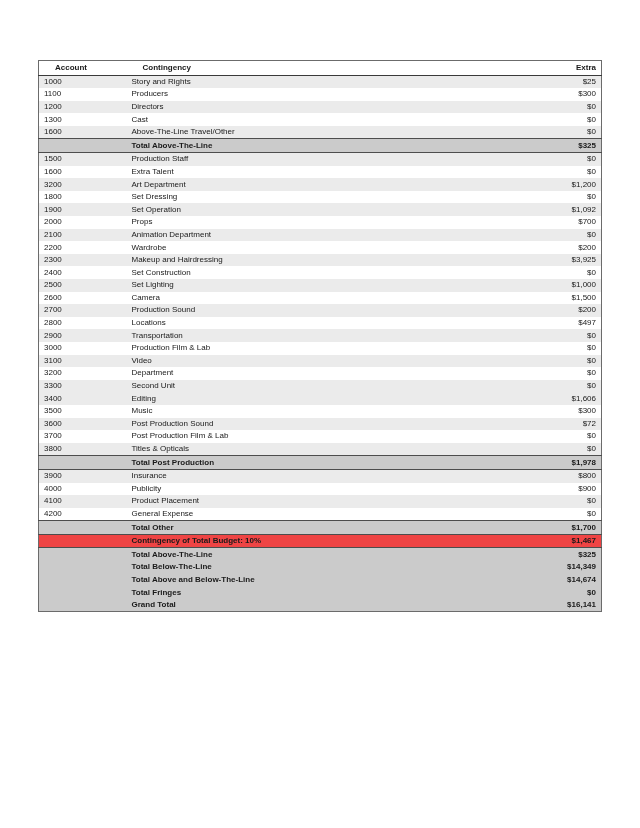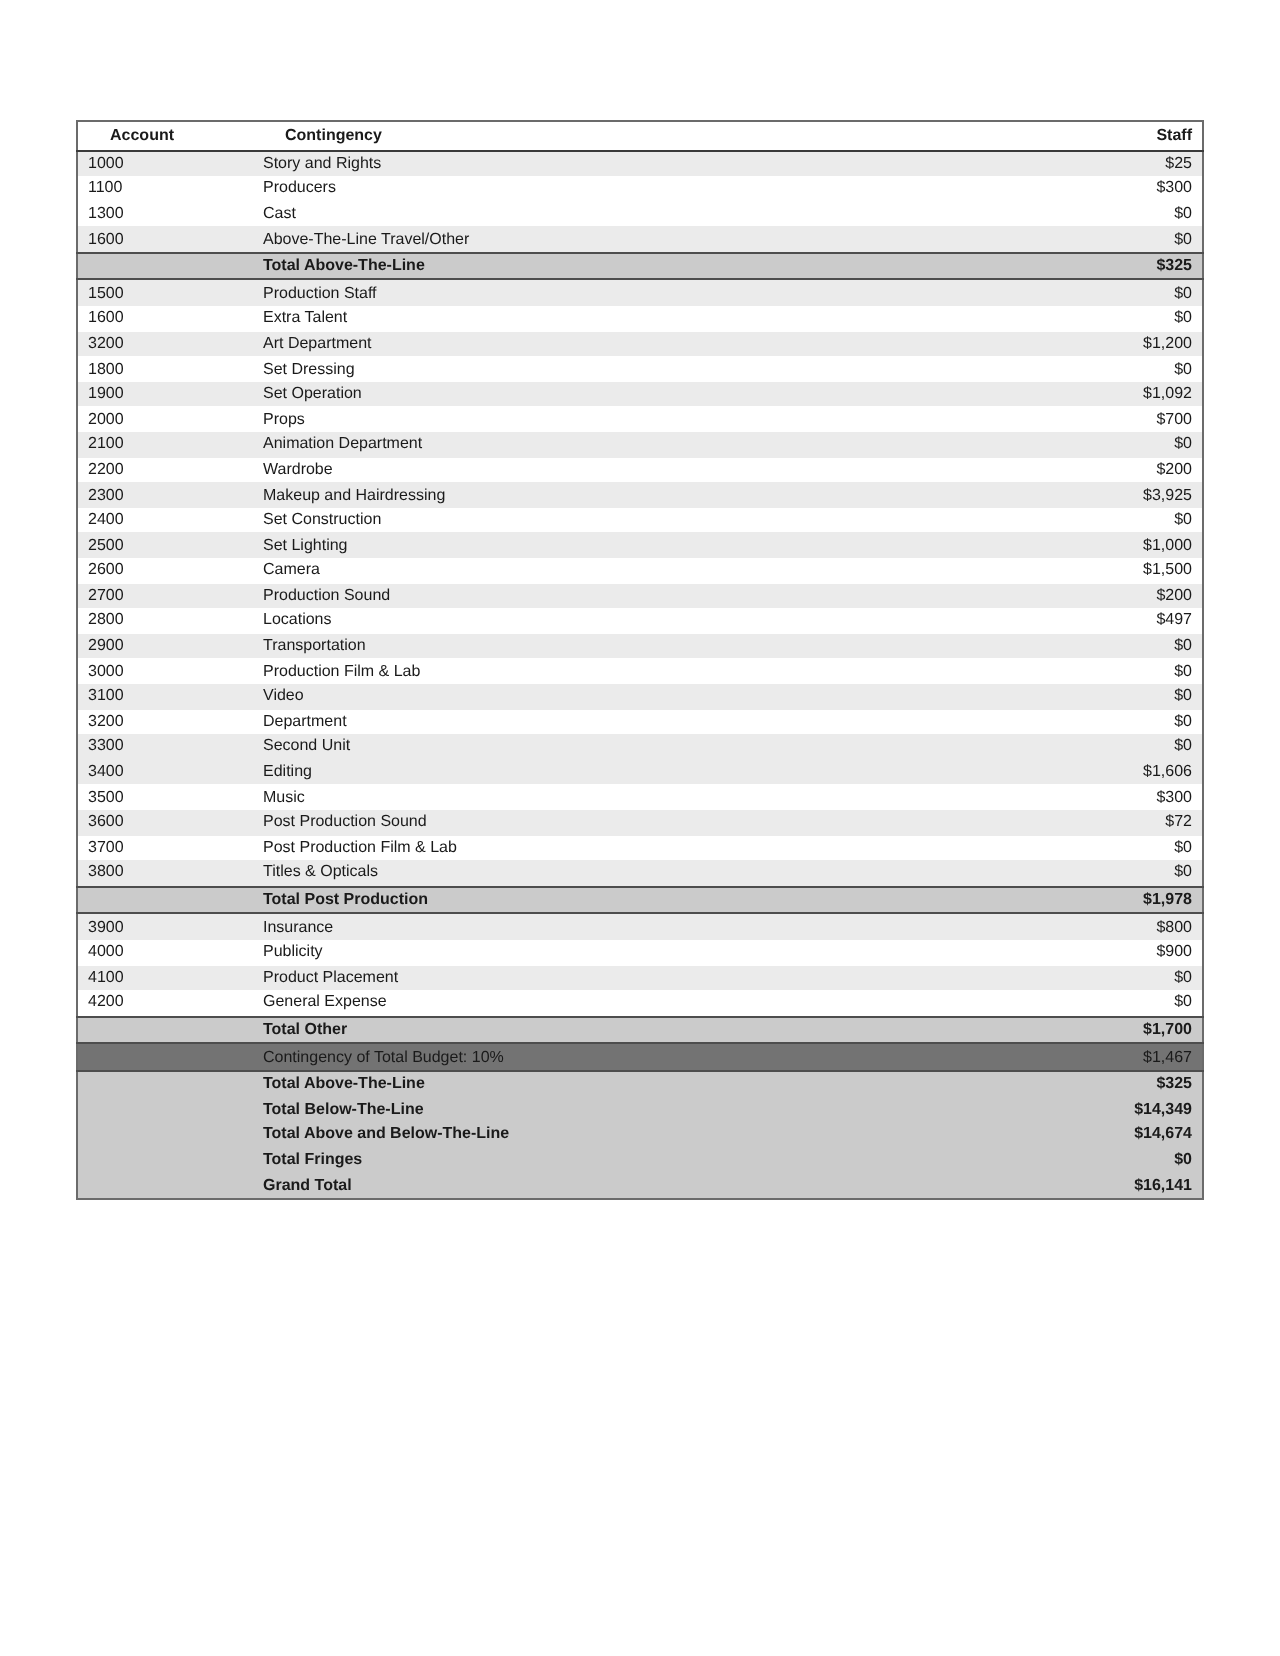--- a/index.html
+++ b/index.html
@@ -58,21 +58,21 @@
     text-align: right;
   }
   tr.data { background: #ffffff; }
   tr.data.shaded { background: #ebebeb; padding-left: 18px; }
   tr.total {
     background: #cbcbcb;
     font-weight: bold;
     border-top: 1px solid #4d4d4d;
     border-bottom: 1px solid #4d4d4d;
   }
-  tr.contingency { background: #737373; }
+  tr.contingency { background: #ef4444; font-weight: bold; }
   tr.summary {
     background: #cbcbcb;
     font-weight: bold;
   }
   tr.contingency + tr.summary {
     border-top: 1px solid #4d4d4d;
   }
 </style>
 </head>
 <body>
@@ -82,33 +82,38 @@
     <table class="budget">
       <colgroup>
         <col class="col-account">
         <col class="col-description">
         <col class="col-total">
       </colgroup>
       <thead>
         <tr>
           <th>Account</th>
           <th>Contingency</th>
-          <th class="num">Staff</th>
+          <th class="num">Extra</th>
         </tr>
       </thead>
       <tbody id="budget-body">
           <tr class="data shaded">
             <td>1000</td>
             <td>Story and Rights</td>
             <td class="num">$25</td>
           </tr>
           <tr class="data">
             <td>1100</td>
             <td>Producers</td>
             <td class="num">$300</td>
+          </tr>
+          <tr class="data shaded">
+            <td>1200</td>
+            <td>Directors</td>
+            <td class="num">$0</td>
           </tr>
           <tr class="data">
             <td>1300</td>
             <td>Cast</td>
             <td class="num">$0</td>
           </tr>
           <tr class="data shaded">
             <td>1600</td>
             <td>Above-The-Line Travel/Other</td>
             <td class="num">$0</td>

